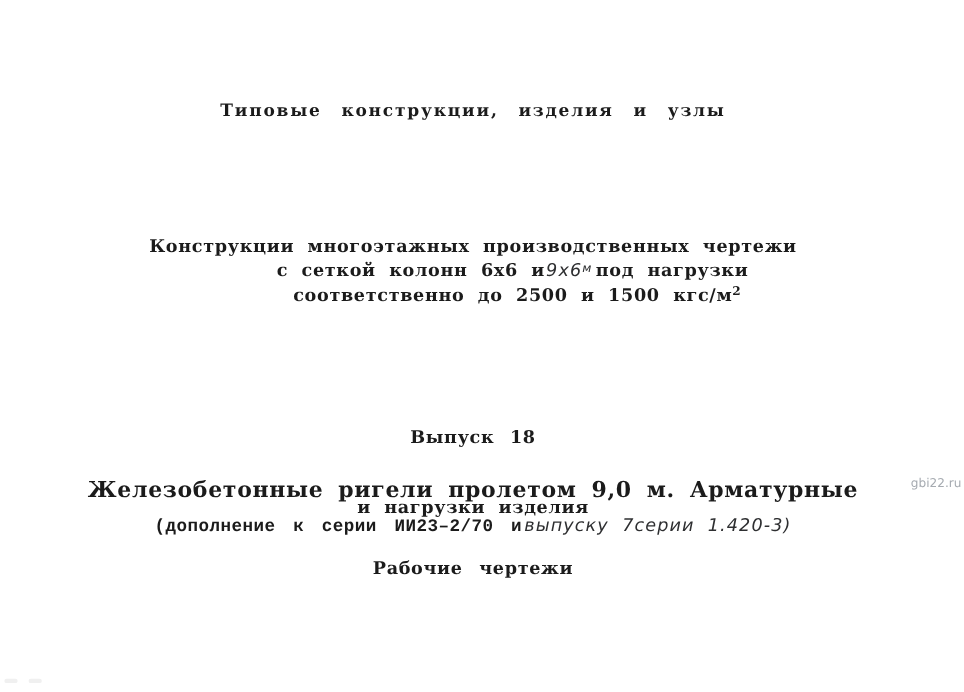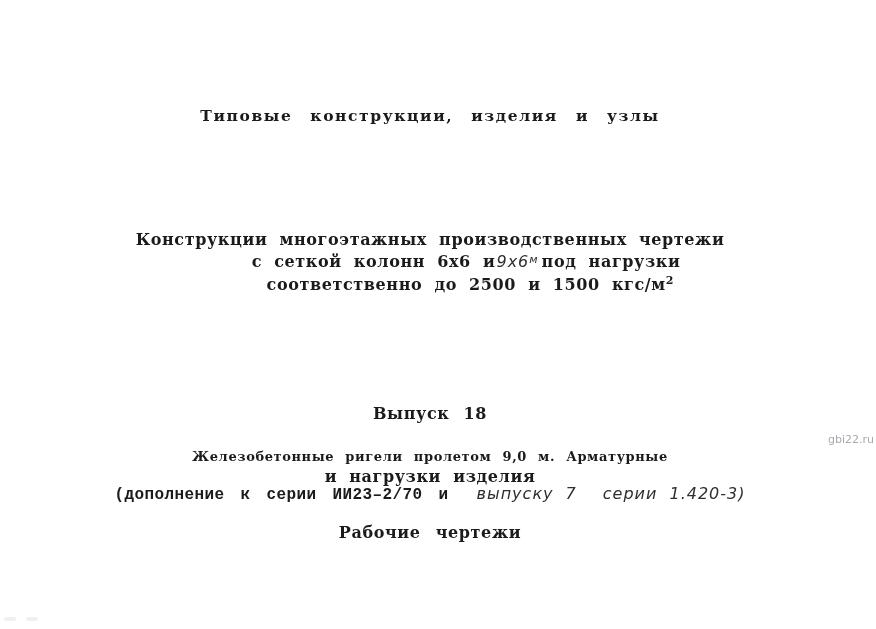--- a/index.html
+++ b/index.html
@@ -13,21 +13,21 @@
     height: 629px;
     background: #ffffff;
     overflow: hidden;
     font-family: "DejaVu Serif", serif;
     color: #1b1b1b;
   }
   
   .doc {
     position: absolute;
     left: 0;
-    top: 16px;
+    top: 0;
     width: 860px;
     height: 469px;
   }
   .line {
     position: absolute;
     width: 100%;
     text-align: center;
     font-weight: bold;
     letter-spacing: 0.6px;
     word-spacing: 6px;
@@ -42,34 +42,34 @@
   .series-line {
     top: 164px;
     font-size: 27px;
     letter-spacing: 1.5px;
     word-spacing: 8px;
   }
   .desc-1 { top: 214px; font-size: 16px; }
   .desc-2 { top: 236px; font-size: 16px; margin-left: 36px; }
   .desc-3 { top: 258px; font-size: 16px; padding-left: 40px; }
   .issue-line { top: 388px; font-size: 16px; word-spacing: 8px; }
-  .subj-1 { top: 433px; font-size: 13px; }
+  .subj-1 { top: 433px; font-size: 20px; }
   .subj-2 { top: 451px; font-size: 16px; }
   .subj-3 { top: 468px; font-size: 16px; letter-spacing: 0.4px; }
   .type-line { top: 507px; font-size: 16px; word-spacing: 9px; }
 
   
   .typed-insert {
     font-family: "DejaVu Sans", sans-serif;
     font-style: italic;
     font-weight: normal;
     color: #2e2f31;
     letter-spacing: 1px;
   }
-  .insert-gap { margin-left: 26px; text-align: center; }
+  .insert-gap { margin-left: 0; text-align: center; }
   .tight-left { margin-left: 1px; }
   .tight-right { margin-right: 2px; font-family: Liberation Mono, monospace; }
   .meters-unit {
     font-size: 11px;
     vertical-align: 4px;
     margin-right: 3px;
   }
   sup.sq {
     font-size: 11px;
     vertical-align: 6px;

